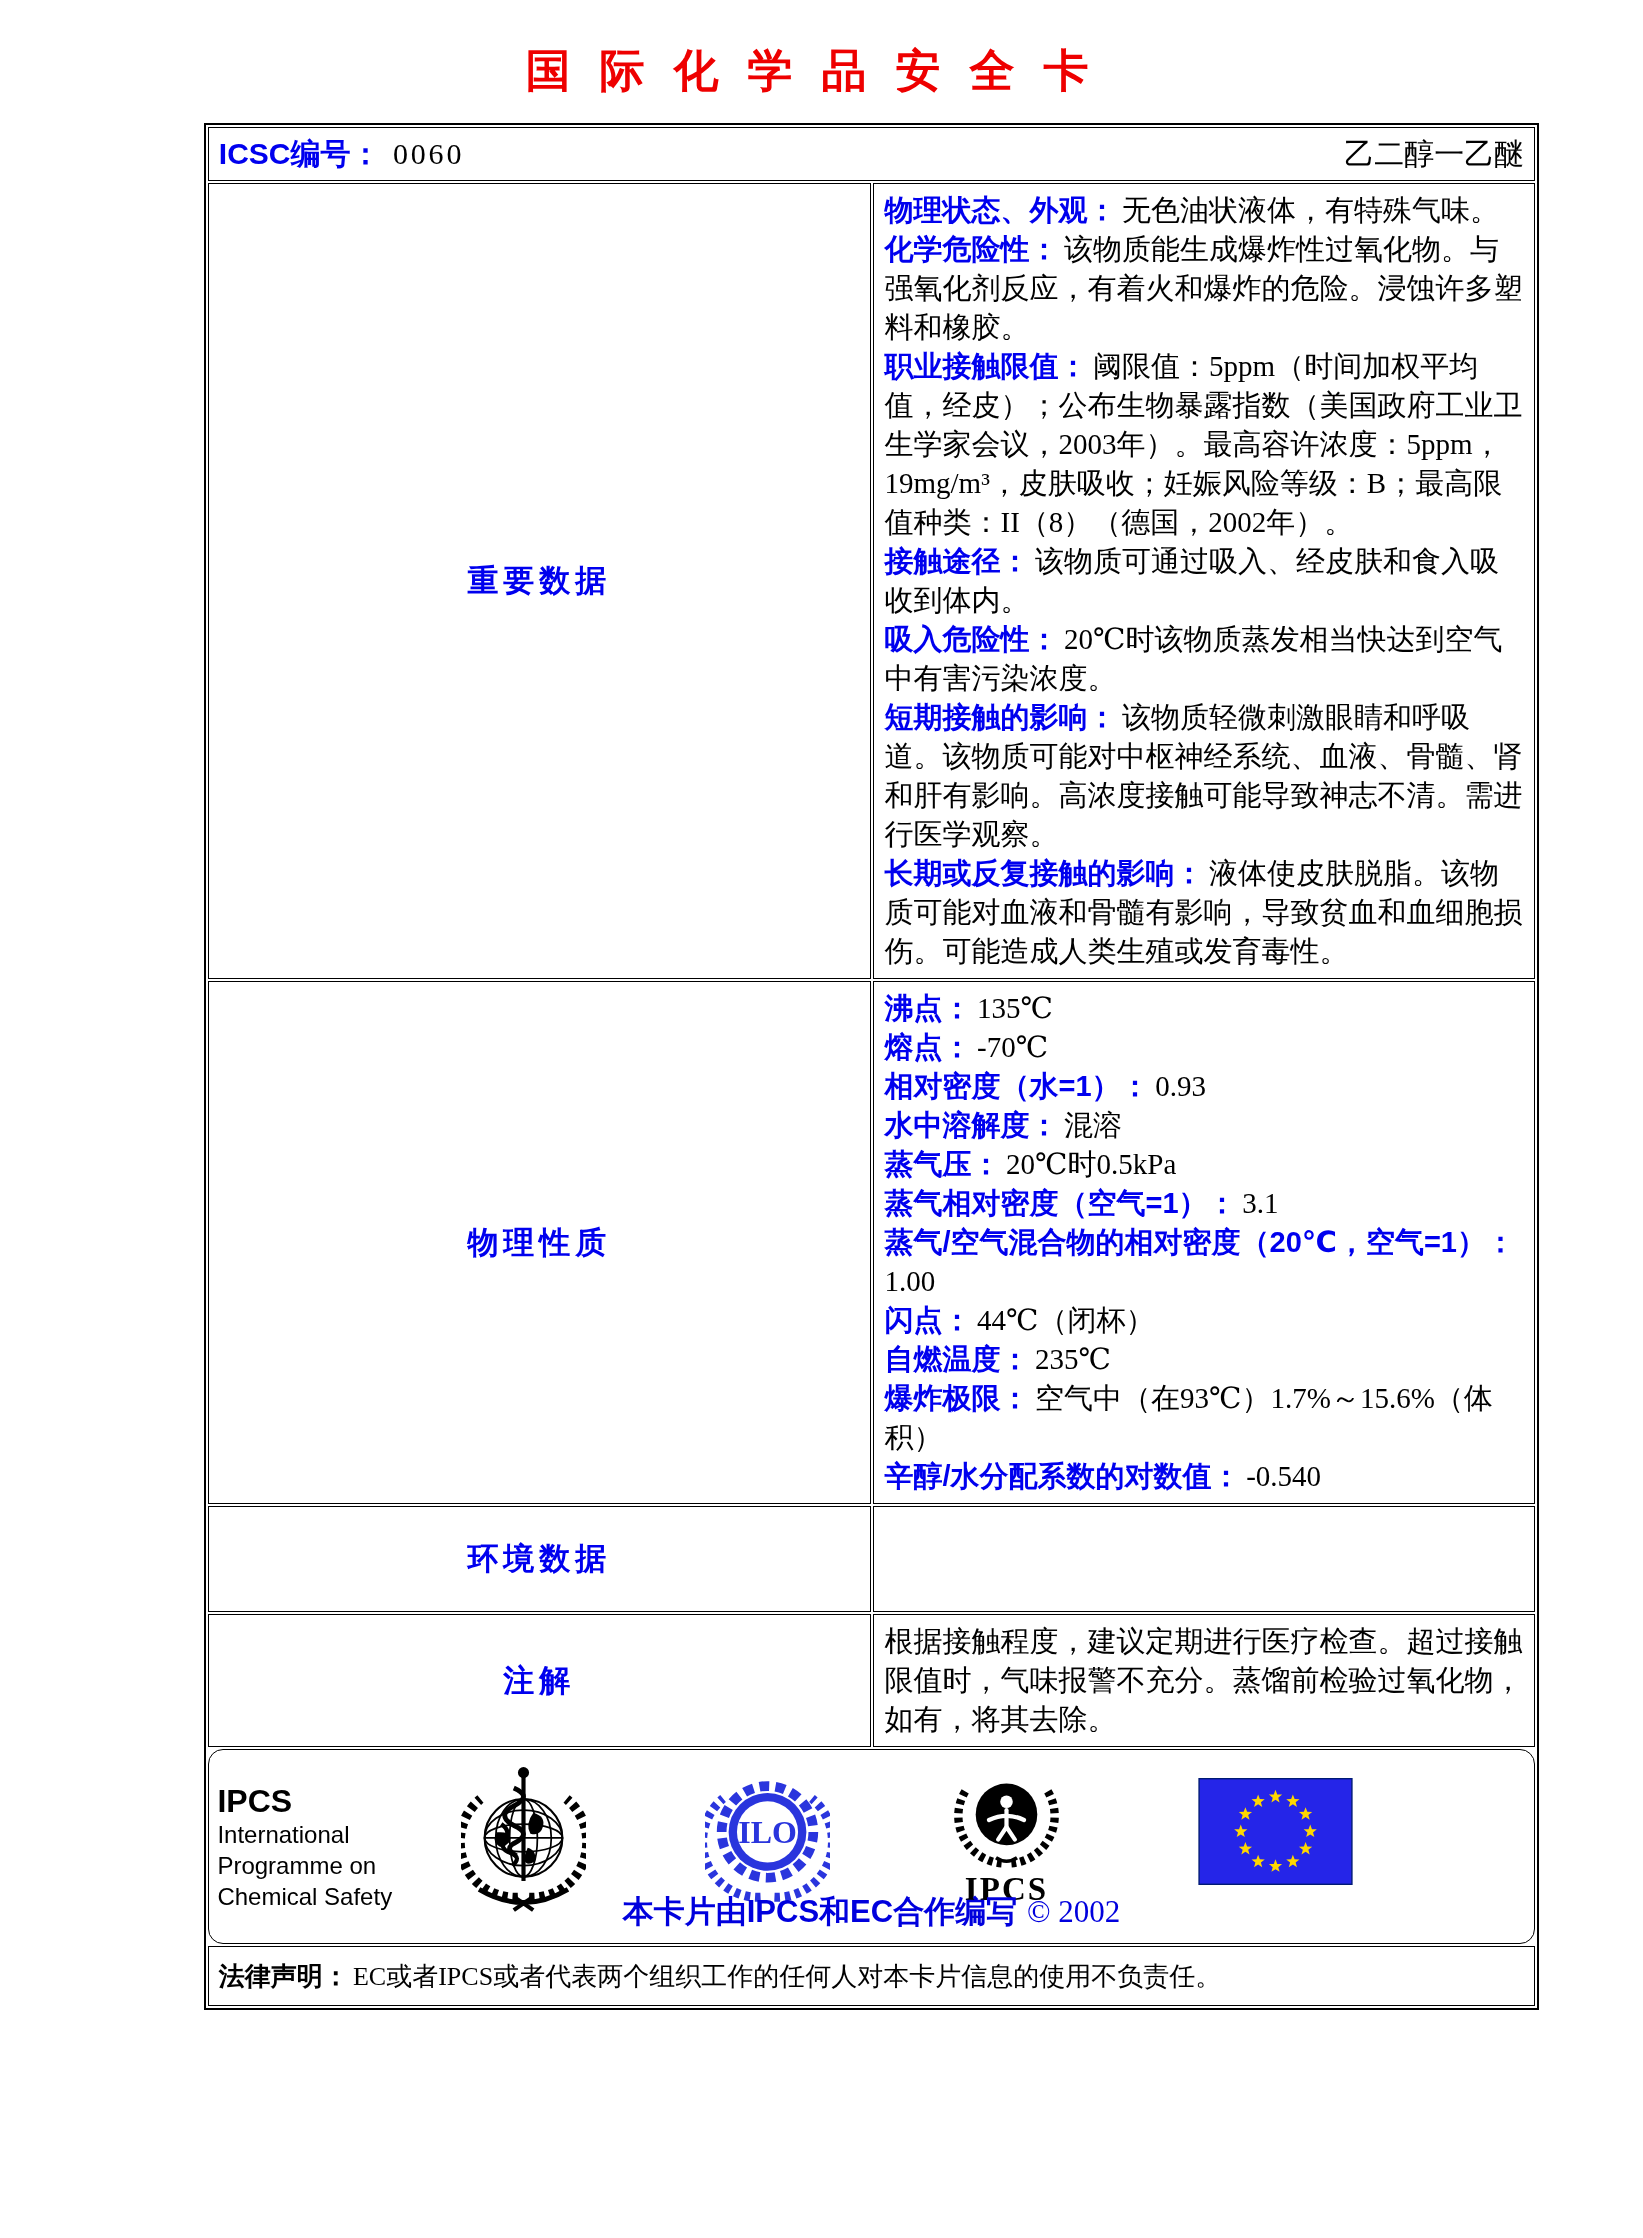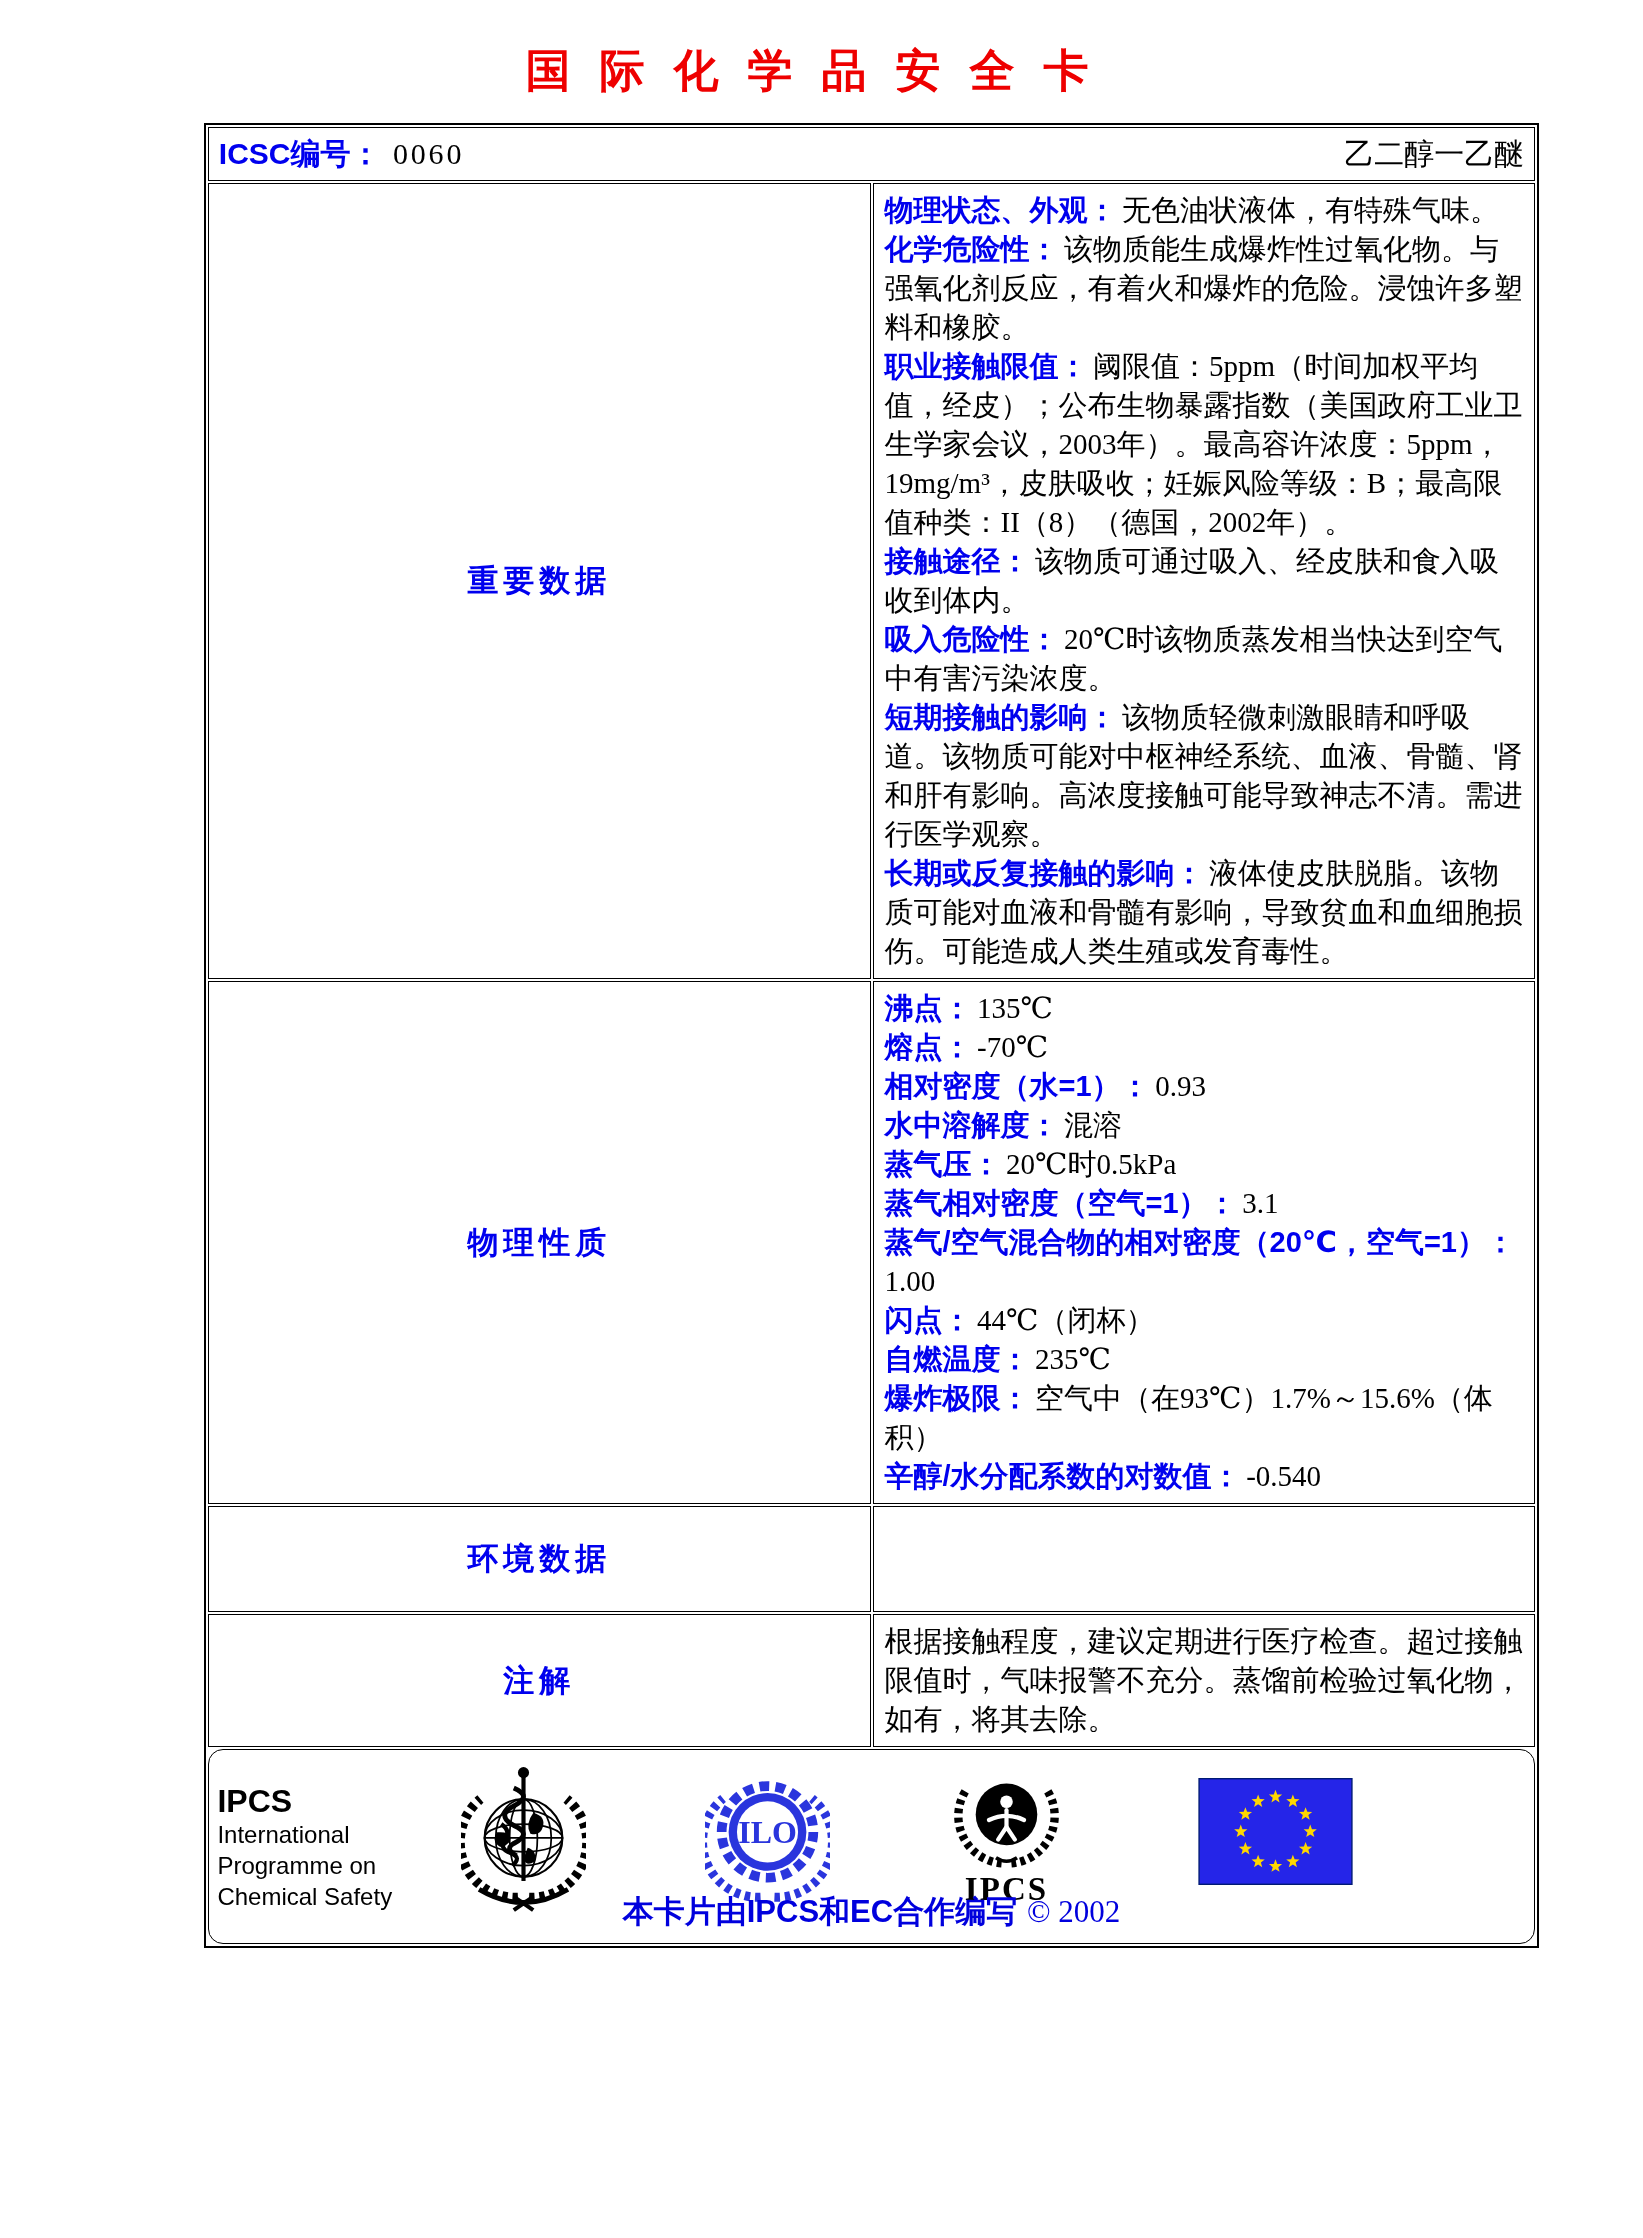--- a/index.html
+++ b/index.html
@@ -302,15 +302,20 @@
           <use href="#eu-star" x="86" y="33.7"></use>
         </svg>
       </div>
 
       <div class="footer-caption">
         <span class="cap-main">本卡片由IPCS和EC合作编写</span><span class="cap-copy">© 2002</span>
       </div>
     </td>
   </tr>
 
+  <tr class="r-legal">
+    <td colspan="2" class="legal-cell">
+      <span class="legal-label">法律声明：</span><span>EC或者IPCS或者代表两个组织工作的任何人对本卡片信息的使用不负责任。</span>
+    </td>
+  </tr>
 </tbody>
   </table>
 
 
 </body></html>

